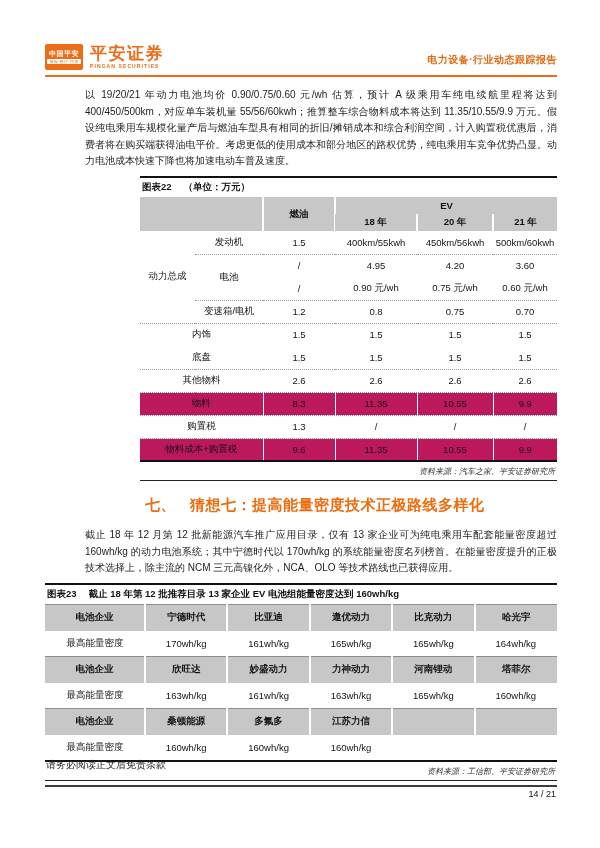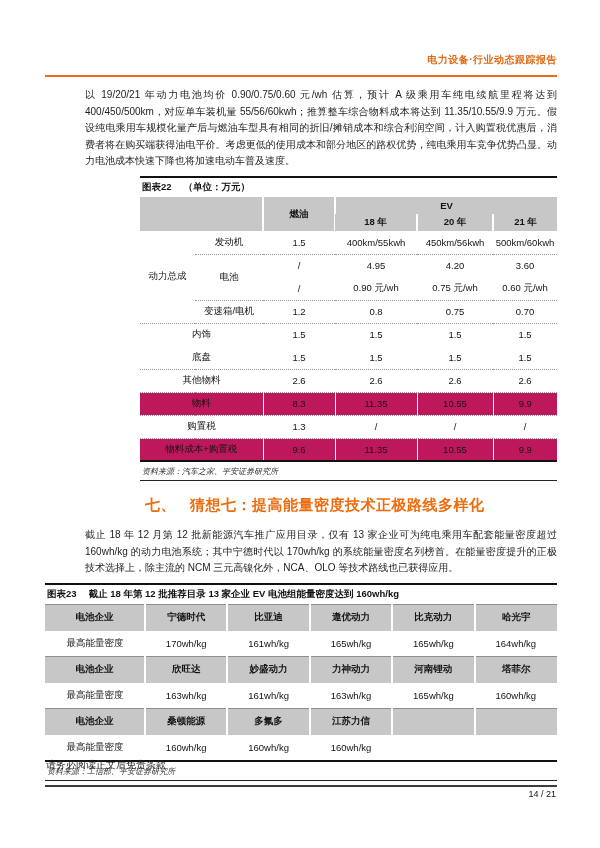--- a/index.html
+++ b/index.html
@@ -32,21 +32,21 @@
   .para1 { top:87px; }
   .para2 { top:527px; }
   
   .fig { position:absolute; }
   .fig-title { border-top:2px solid #111; display:flex; align-items:center; padding:3px 2px 3px 2px; font-size:9.5px; font-weight:bold; color:#111; }
   .fig-title .lbl { margin-right:12px; white-space:nowrap; }
   .fig-title .ttl { flex:1; white-space:nowrap; overflow:hidden; }
   .fig-title .unit { white-space:nowrap; padding-right:8px; }
   table { border-collapse:collapse; table-layout:fixed; width:100%; }
   td { text-align:center; vertical-align:middle; font-size:9.5px; color:#141414; overflow:hidden; white-space:nowrap; }
-  .src { font-style:italic; font-size:8px; color:#2b2b2b; padding:4px 2px 3px 2px; border-bottom:1.5px solid #222; text-align:left; }
+  .src { font-style:italic; font-size:8px; color:#2b2b2b; padding:4px 2px 3px 2px; border-bottom:1.5px solid #222; text-align:right; }
   
   .fig22 { top:176px; left:140px; width:417px; }
   .t22 { border-bottom:2px solid #111; }
   .t22 td { height:23px; }
   .t22 tr.h td { height:17px; background:#c7c7c7; font-weight:bold; }
   .t22 tr.h td + td { border-left:2px solid #fff; }
   .t22 td.db { border-bottom:1px dotted #9a9a9a; }
   .t22 tr.hl td { background:#be185d; border-bottom:1px dotted #9a9a9a; }
   .t22 tr.hl td + td { border-left:1px solid #fff; }
   .t22 tr.hl.last td { border-bottom:none; }
@@ -64,20 +64,30 @@
   .footer-rule { position:absolute; top:785px; left:45px; width:512px; height:1.5px; background:#3c3c3c; }
   .footer-disclaimer { position:absolute; top:758px; left:46px; font-size:10px; color:#222; }
   .footer-page { position:absolute; top:789px; right:44px; font-size:9px; color:#111; }
 </style>
 </head>
 <body>
 
 <div class="page">
 
   <div class="header">
+    <div class="logo-wrap">
+      <div class="logo-badge">
+        <div class="b1">中国平安</div>
+        <div class="b2">保险·银行·投资</div>
+      </div>
+      <div class="brand-col">
+        <div class="brand">平安证券</div>
+        <div class="brand-sub">PINGAN SECURITIES</div>
+      </div>
+    </div>
     <div class="report-type">电力设备·行业动态跟踪报告</div>
   </div>
   <div class="header-rule"></div>
 
   <div class="para para1">以 19/20/21 年动力电池均价 0.90/0.75/0.60 元/wh 估算，预计 A 级乘用车纯电续航里程将达到 400/450/500km，对应单车装机量 55/56/60kwh；推算整车综合物料成本将达到 11.35/10.55/9.9 万元。假设纯电乘用车规模化量产后与燃油车型具有相同的折旧/摊销成本和综合利润空间，计入购置税优惠后，消费者将在购买端获得油电平价。考虑更低的使用成本和部分地区的路权优势，纯电乘用车竞争优势凸显。动力电池成本快速下降也将加速电动车普及速度。</div>
 
   <div class="fig fig22">
     <div class="fig-title">
       <span class="lbl">图表22</span>
       <span class="unit">（单位：万元）</span>

